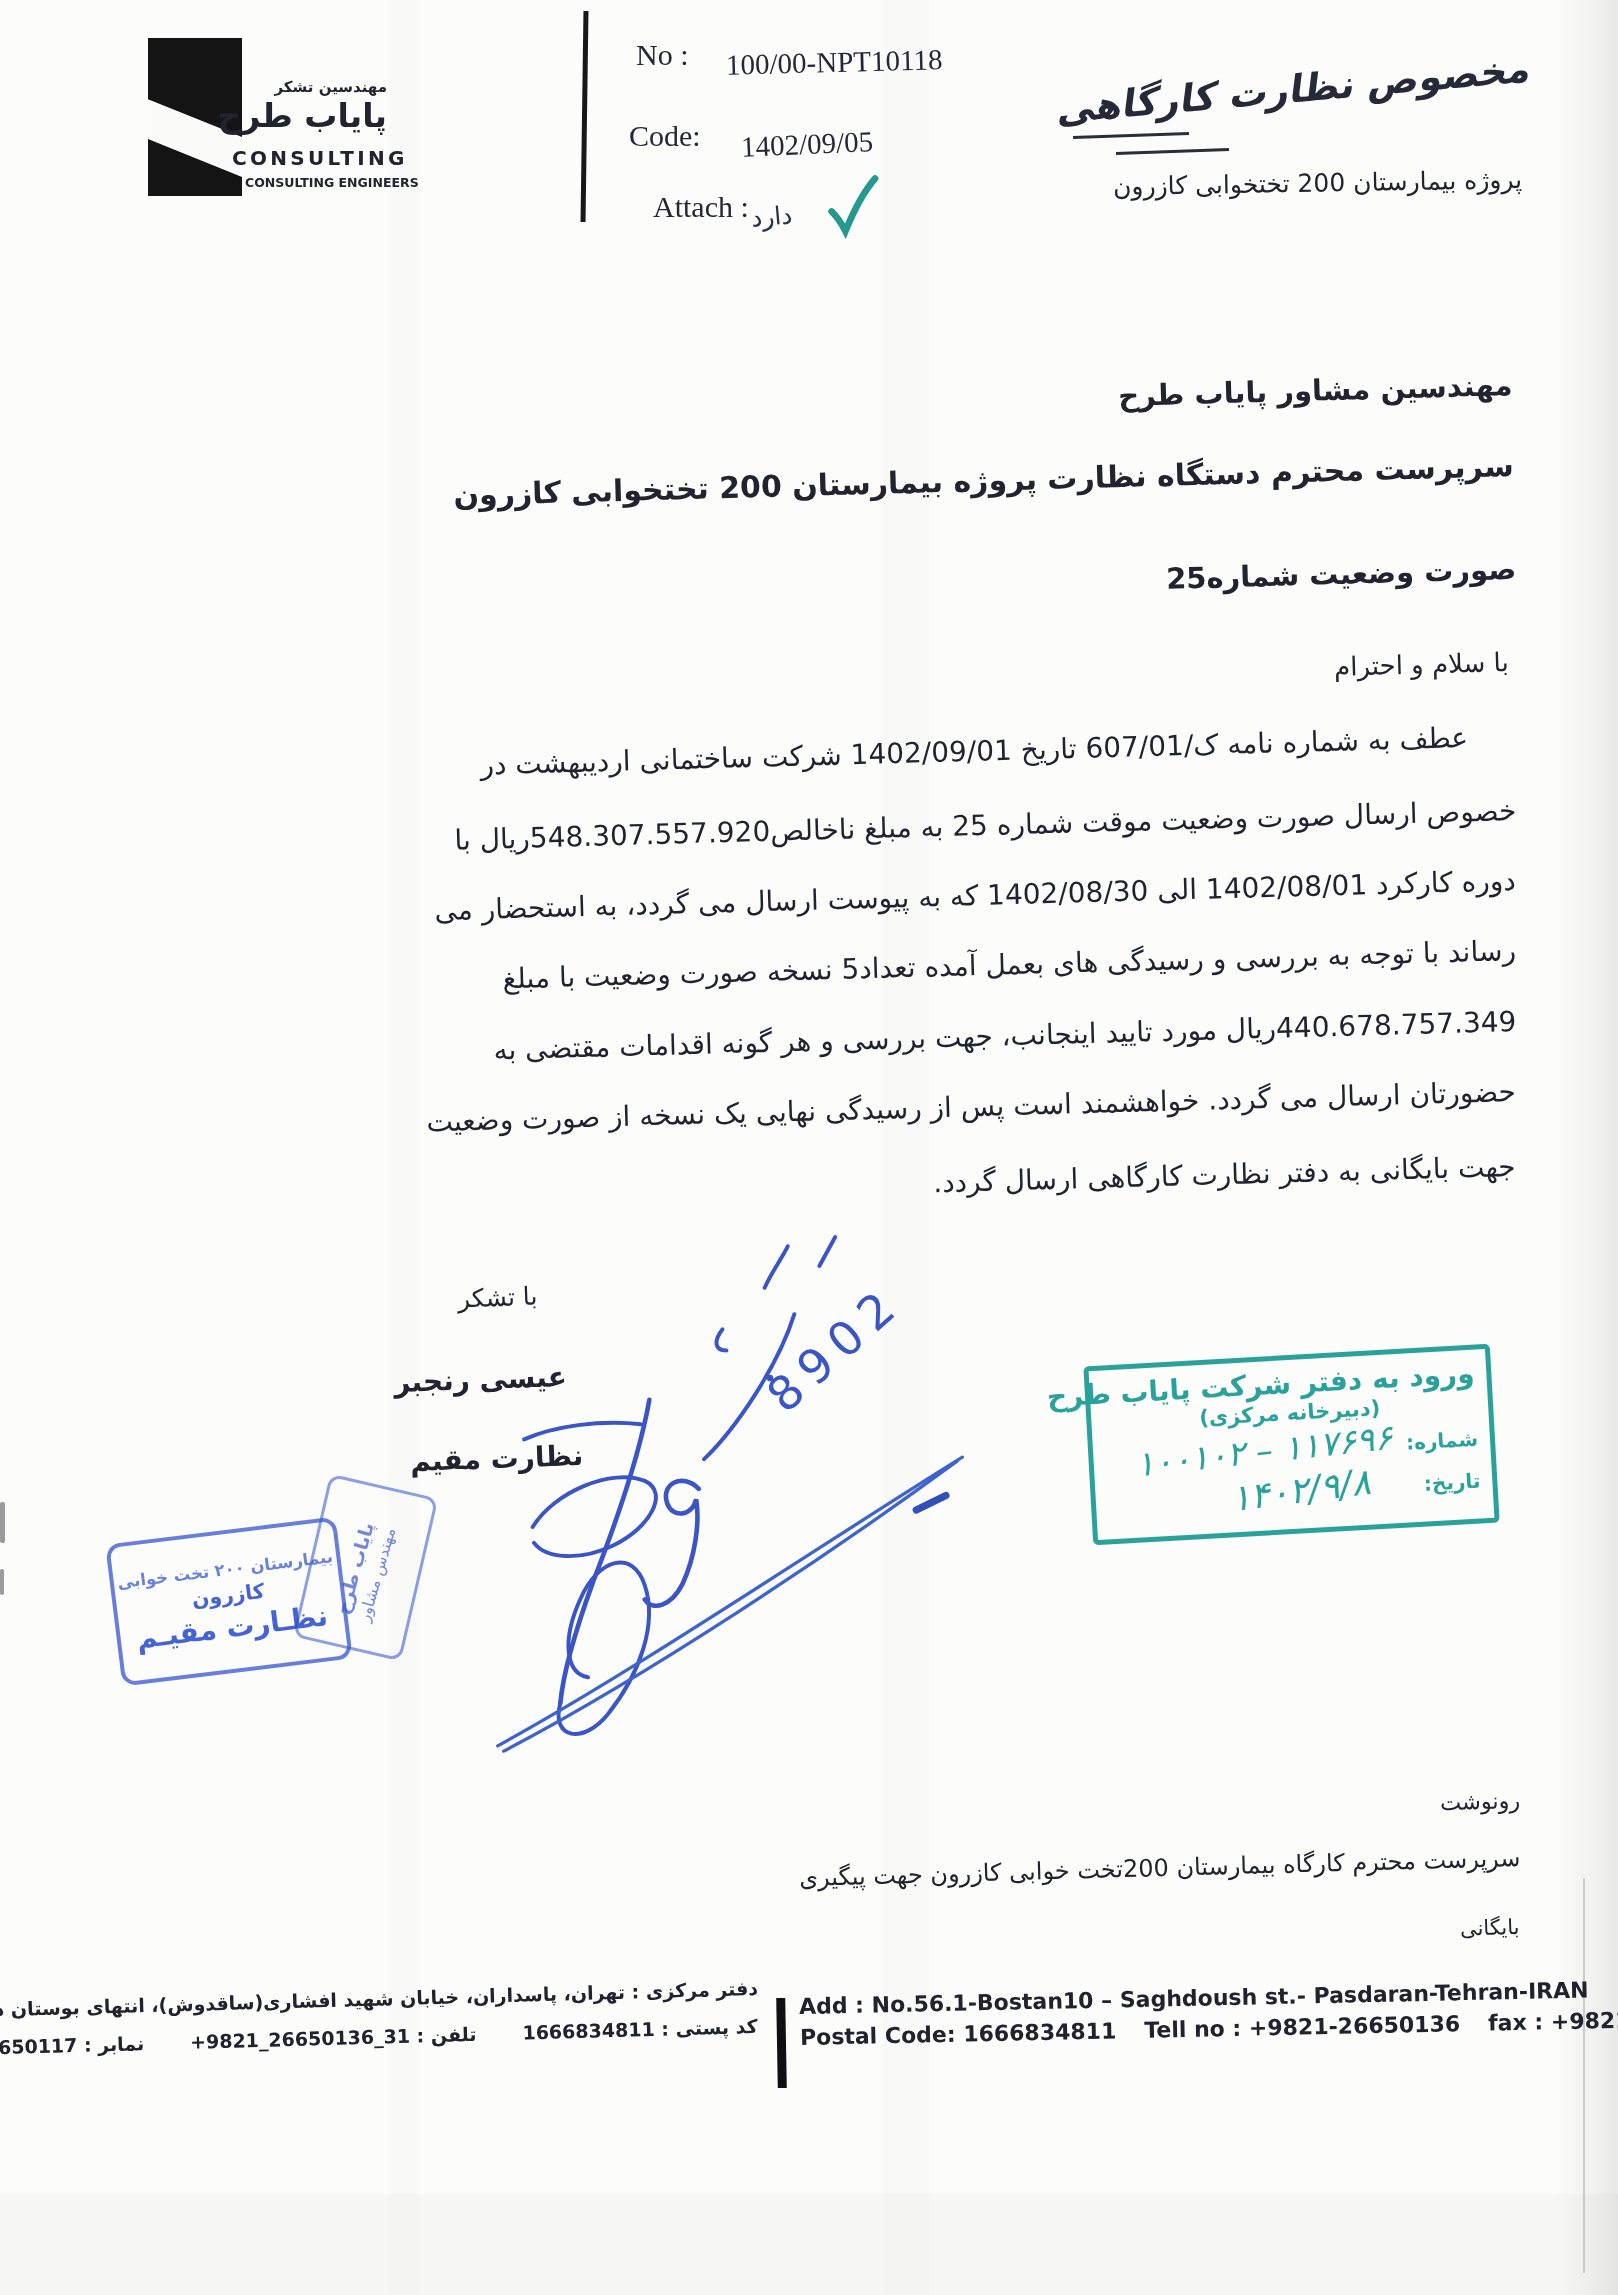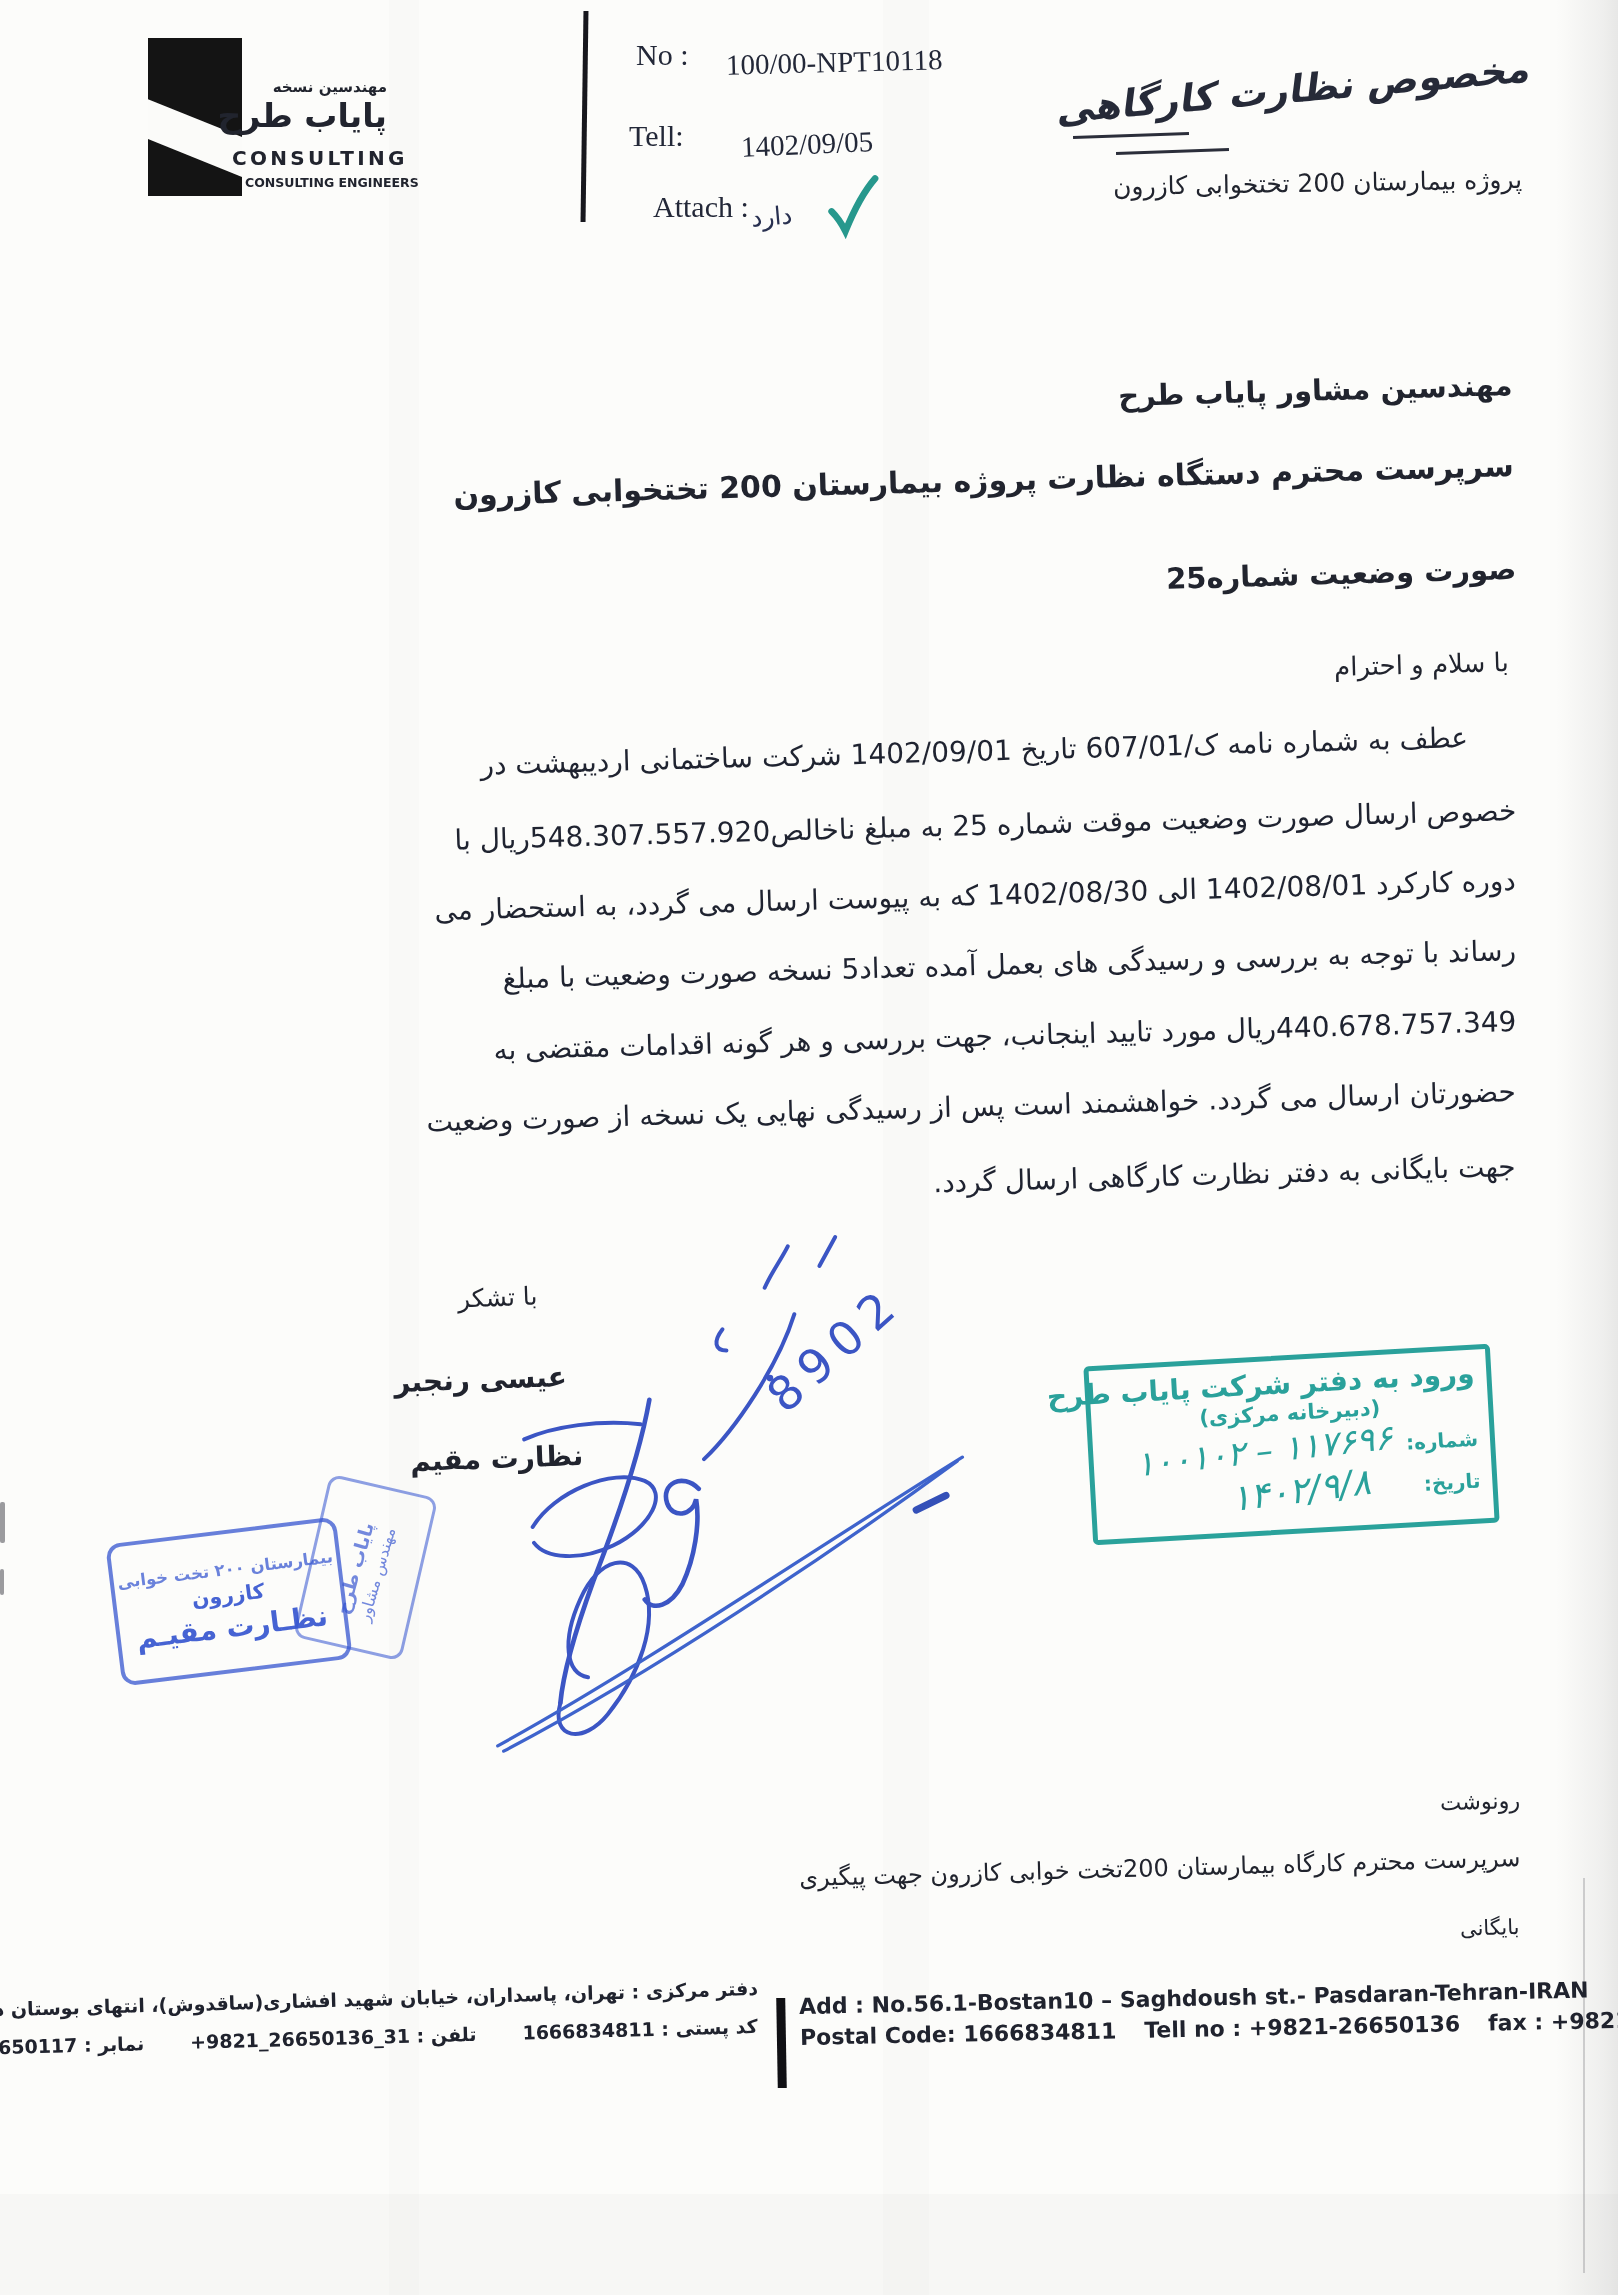--- a/index.html
+++ b/index.html
@@ -72,31 +72,31 @@
 <div class="abs bottom-band"></div>
 <div class="abs streak1"></div>
 <div class="abs streak2"></div>
 <div class="abs edge-mark" style="left:0;top:1502px;width:5.3px;height:41px;"></div>
 <div class="abs edge-mark" style="left:0;top:1569px;width:4px;height:26px;"></div>
 
 <div class="abs logo-box">
   <div class="logo-stripe"></div>
 </div>
 
-<div class="abs fa" style="left:282px;top:78px;width:105px;text-align:center;font-size:15px;font-weight:bold;">مهندسین نسخه</div>
+<div class="abs fa" style="left:282px;top:78px;width:105px;text-align:center;font-size:15px;font-weight:bold;">مهندسین تشکر</div>
 <div class="abs fa" style="left:262px;top:96px;width:125px;text-align:center;font-size:33px;font-weight:900;">پایاب طرح</div>
 <div class="abs en" style="left:232px;top:146px;width:125px;text-align:center;font-size:20px;font-weight:bold;letter-spacing:3.3px;">CONSULTING</div>
 <div class="abs en" style="left:245px;top:175px;width:138px;text-align:center;font-size:12.5px;font-weight:600;">CONSULTING ENGINEERS</div>
 
 <div class="abs divider-v"></div>
 
 <div class="abs serif field-label" style="left:636px;top:38px;">No :</div>
 <div class="abs serif field-value" style="left:726px;top:46px;transform:rotate(-1.5deg);">100/00-NPT10118</div>
 
-<div class="abs serif field-label" style="left:629px;top:119px;">Tell:</div>
+<div class="abs serif field-label" style="left:629px;top:119px;">Code:</div>
 <div class="abs serif field-value" style="left:741px;top:128px;transform:rotate(-2.5deg);">1402/09/05</div>
 
 <div class="abs serif field-label" style="left:653px;top:190px;">Attach :</div>
 <div class="abs fa" style="left:751px;top:202px;font-size:25px;color:#283050;transform:rotate(-5deg);">دارد</div>
 <svg class="abs" style="left:825px;top:173px;" width="58" height="69" viewBox="0 0 88 104">
   <path d="M10,58 C18,66 26,78 31,88 C44,56 62,24 76,8" fill="none" stroke="#27988d" stroke-width="10" stroke-linecap="round"></path>
 </svg>
 
 <div class="abs fa callig" style="left:1150px;top:63px;width:382px;text-align:center;">مخصوص نظارت کارگاهی</div>
 <div class="abs underl" style="left:1073px;top:134px;width:116px;"></div>

